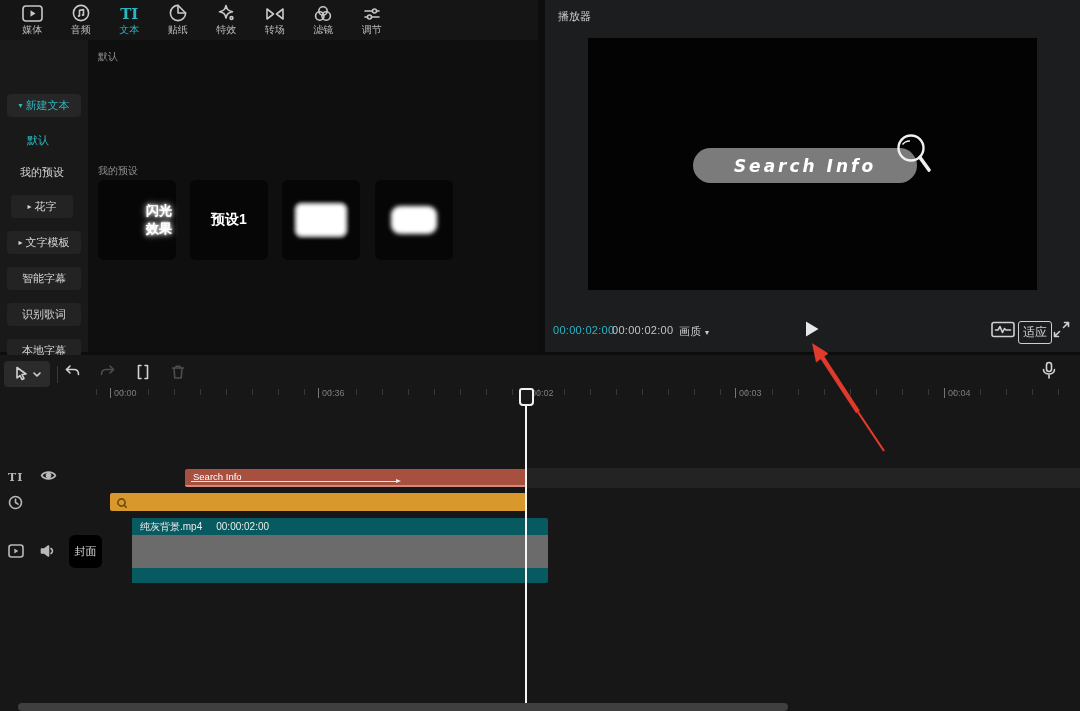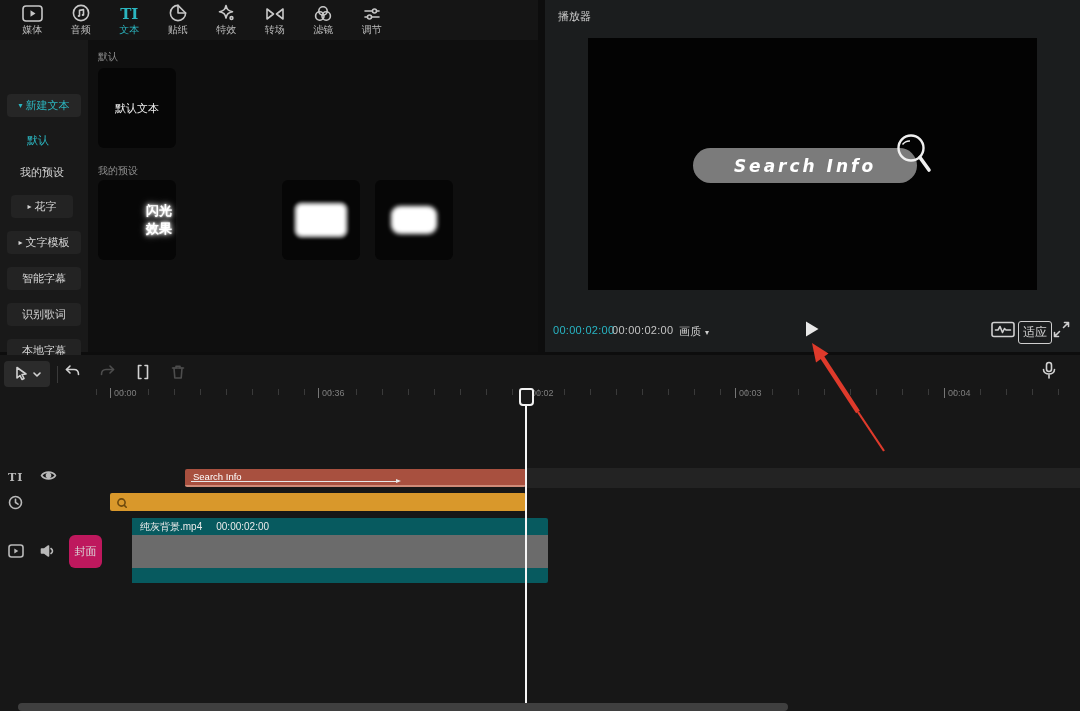--- a/index.html
+++ b/index.html
@@ -52,21 +52,21 @@
   .timeline{position:absolute;left:0;top:355px;width:1080px;height:356px;background:#171717;}
   .tl-toolbar{position:absolute;left:0;top:0;width:1080px;height:33px;}
   .select-box{position:absolute;left:4px;top:6px;width:46px;height:26px;background:#2b2b2b;border-radius:4px;
               display:flex;align-items:center;justify-content:center;gap:5px;cursor:pointer;}
   .tb-icon{position:absolute;top:9px;cursor:pointer;}
   .ruler-ticks{position:absolute;left:96px;top:34px;width:984px;height:6px;
                background:repeating-linear-gradient(to right,#3a3a3a 0 1px,transparent 1px 26px);}
   .ruler-label{position:absolute;top:33px;font-size:9px;color:#7f7f7f;border-left:1px solid #777;
                padding-left:3px;line-height:10px;cursor:default;}
   .gutter-ic{position:absolute;color:#b9b9b9;cursor:pointer;}
-  .cover-btn{position:absolute;left:69px;top:180px;width:33px;height:33px;background:#be185d;border-radius:6px;
+  .cover-btn{position:absolute;left:69px;top:180px;width:33px;height:33px;background:#000000;border-radius:6px;
              display:flex;align-items:center;justify-content:center;font-size:11px;color:#ddd;cursor:pointer;}
   .row1bg{position:absolute;left:526px;top:113px;width:554px;height:20px;background:#232323;}
   .clip-text{position:absolute;left:185px;top:114px;width:341px;height:18px;background:#a8503f;
              border-bottom:2px solid #cf8b78;border-radius:2px;box-sizing:border-box;cursor:pointer;}
   .clip-text .lbl{position:absolute;left:8px;top:2px;font-size:9.5px;color:#fff;}
   .keyline{position:absolute;left:6px;top:12px;width:208px;border-top:1px solid #e8e8e8;}
   .keyline:after{content:"";position:absolute;right:-2px;top:-3px;border-left:5px solid #e8e8e8;
                  border-top:2.5px solid transparent;border-bottom:2.5px solid transparent;}
   .clip-orange{position:absolute;left:110px;top:138px;width:416px;height:18px;background:#d9982b;
                border-radius:2px;cursor:pointer;}
@@ -190,26 +190,26 @@
       <div class="side-box" style="top:263px;">
         <span>识别歌词</span>
       </div>
       <div class="side-box" style="top:299px;">
         <span>本地字幕</span>
       </div>
     </div>
 
     <div class="content">
       <div class="sec-title" style="left:10px;top:10px;">默认</div>
-      <div class="tile" style="left:10px;top:28px;">
-        <span class="t-plain">默认文本</span>
-      </div>
       <div class="sec-title" style="left:10px;top:124px;">我的预设</div>
       <div class="tile" style="left:10px;top:140px;">
         <span class="t-glow">闪光效果</span>
+      </div>
+      <div class="tile" style="left:102px;top:140px;">
+        <span class="t-bold">预设1</span>
       </div>
       <div class="tile" style="left:194px;top:140px;">
         <span class="blob-a"></span>
       </div>
       <div class="tile" style="left:287px;top:140px;">
         <span class="blob-b"></span>
       </div>
     </div>
   </div>
 

